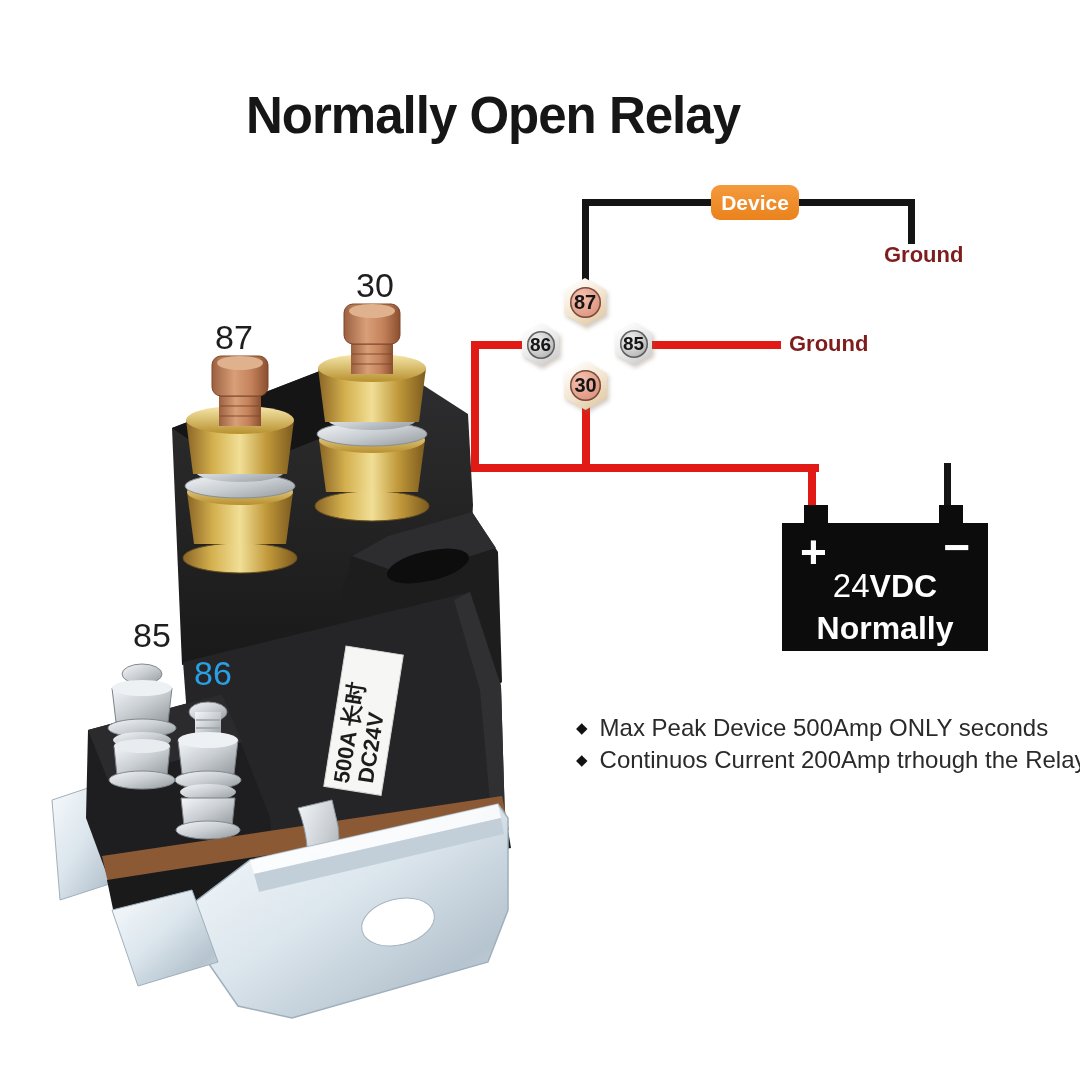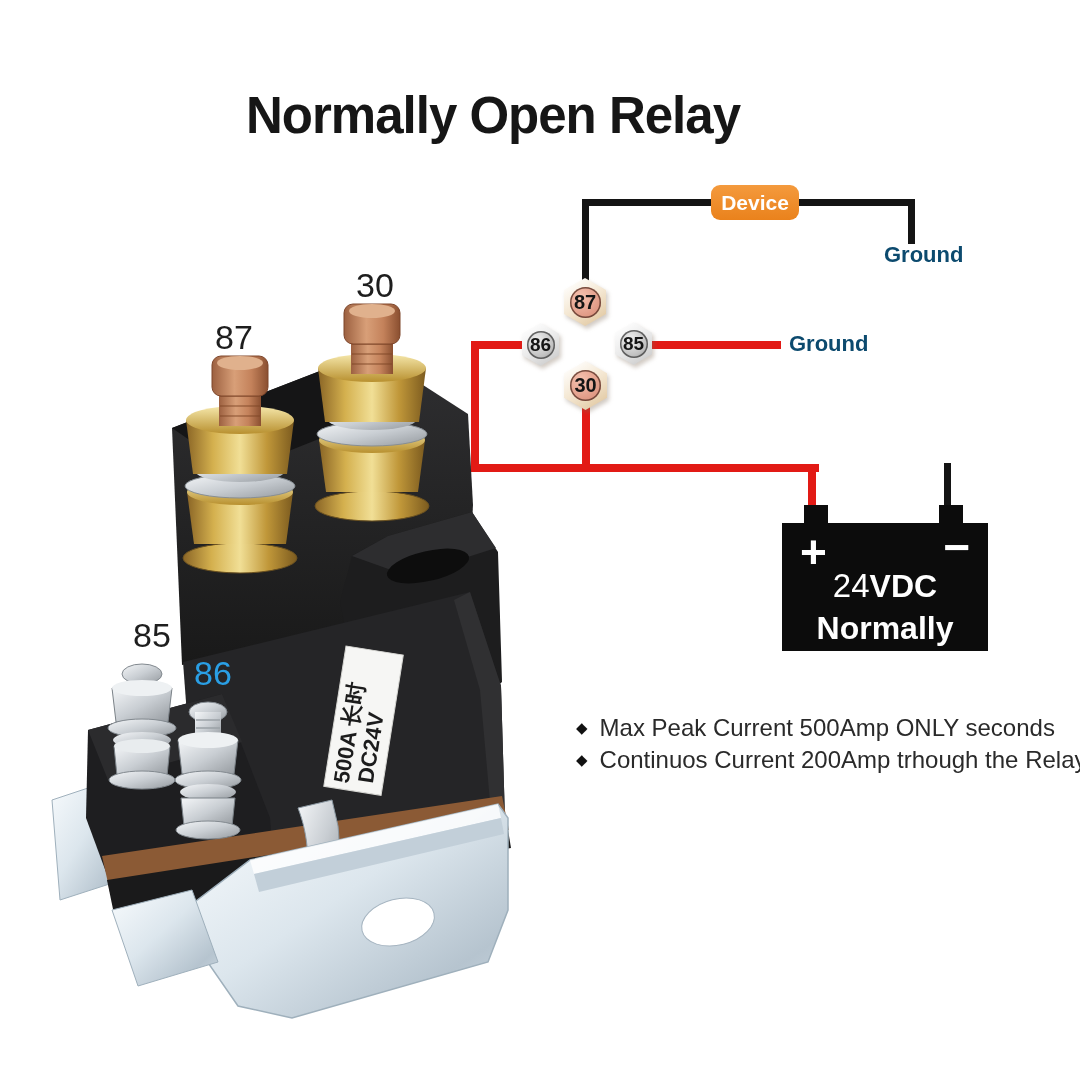--- a/index.html
+++ b/index.html
@@ -14,21 +14,21 @@
 
   
   .wire{position:absolute;z-index:1;}
   .wire.red{background:#e21a15;}
   .wire.black{background:#141414;}
 
   .device{position:absolute;left:711px;top:185px;width:88px;height:35px;z-index:3;
           background:linear-gradient(180deg,#f49a3d,#ea821c);border-radius:9px;
           color:#fff;font-weight:bold;font-size:21px;display:flex;align-items:center;justify-content:center;}
 
-  .ground-label{position:absolute;font-size:22px;font-weight:bold;color:#0c4a6e;z-index:2;white-space:nowrap;}
+  .ground-label{position:absolute;font-size:22px;font-weight:bold;color:#7f1d1d;z-index:2;white-space:nowrap;}
 
   
   .hex{position:absolute;z-index:3;filter:drop-shadow(2px 3px 2px rgba(125,105,85,.35));}
   .hex .hex-shape{width:100%;height:100%;display:flex;align-items:center;justify-content:center;
         clip-path:polygon(50% 0%,100% 25%,100% 75%,50% 100%,0% 75%,0% 25%);}
   .hex.warm .hex-shape{background:linear-gradient(145deg,#ffffff 8%,#f4e7d2 50%,#e0c69e 95%);}
   .hex.cool .hex-shape{background:linear-gradient(145deg,#ffffff 8%,#ebebeb 50%,#c9c9c9 95%);}
   .pin-circle{border-radius:50%;display:flex;align-items:center;justify-content:center;
         font-weight:bold;color:#151515;}
   .hex.warm .pin-circle{width:31px;height:31px;font-size:20px;
@@ -239,20 +239,20 @@
       <span class="batt-sign minus">−</span>
       <div class="batt-lines">
         <div><span class="batt-voltage">24</span><span class="batt-unit">VDC</span></div>
         <div class="batt-name">Normally</div>
       </div>
     </div>
   </div>
 
   <div class="note" style="top:714px;">
     <span class="diamond">◆</span>
-    <span>Max Peak Current 500Amp ONLY seconds</span>
+    <span>Max Peak Device 500Amp ONLY seconds</span>
   </div>
   <div class="note" style="top:746px;">
     <span class="diamond">◆</span>
     <span>Continuos Current 200Amp trhough the Relay</span>
   </div>
 
 </div>
 
 </body></html>

